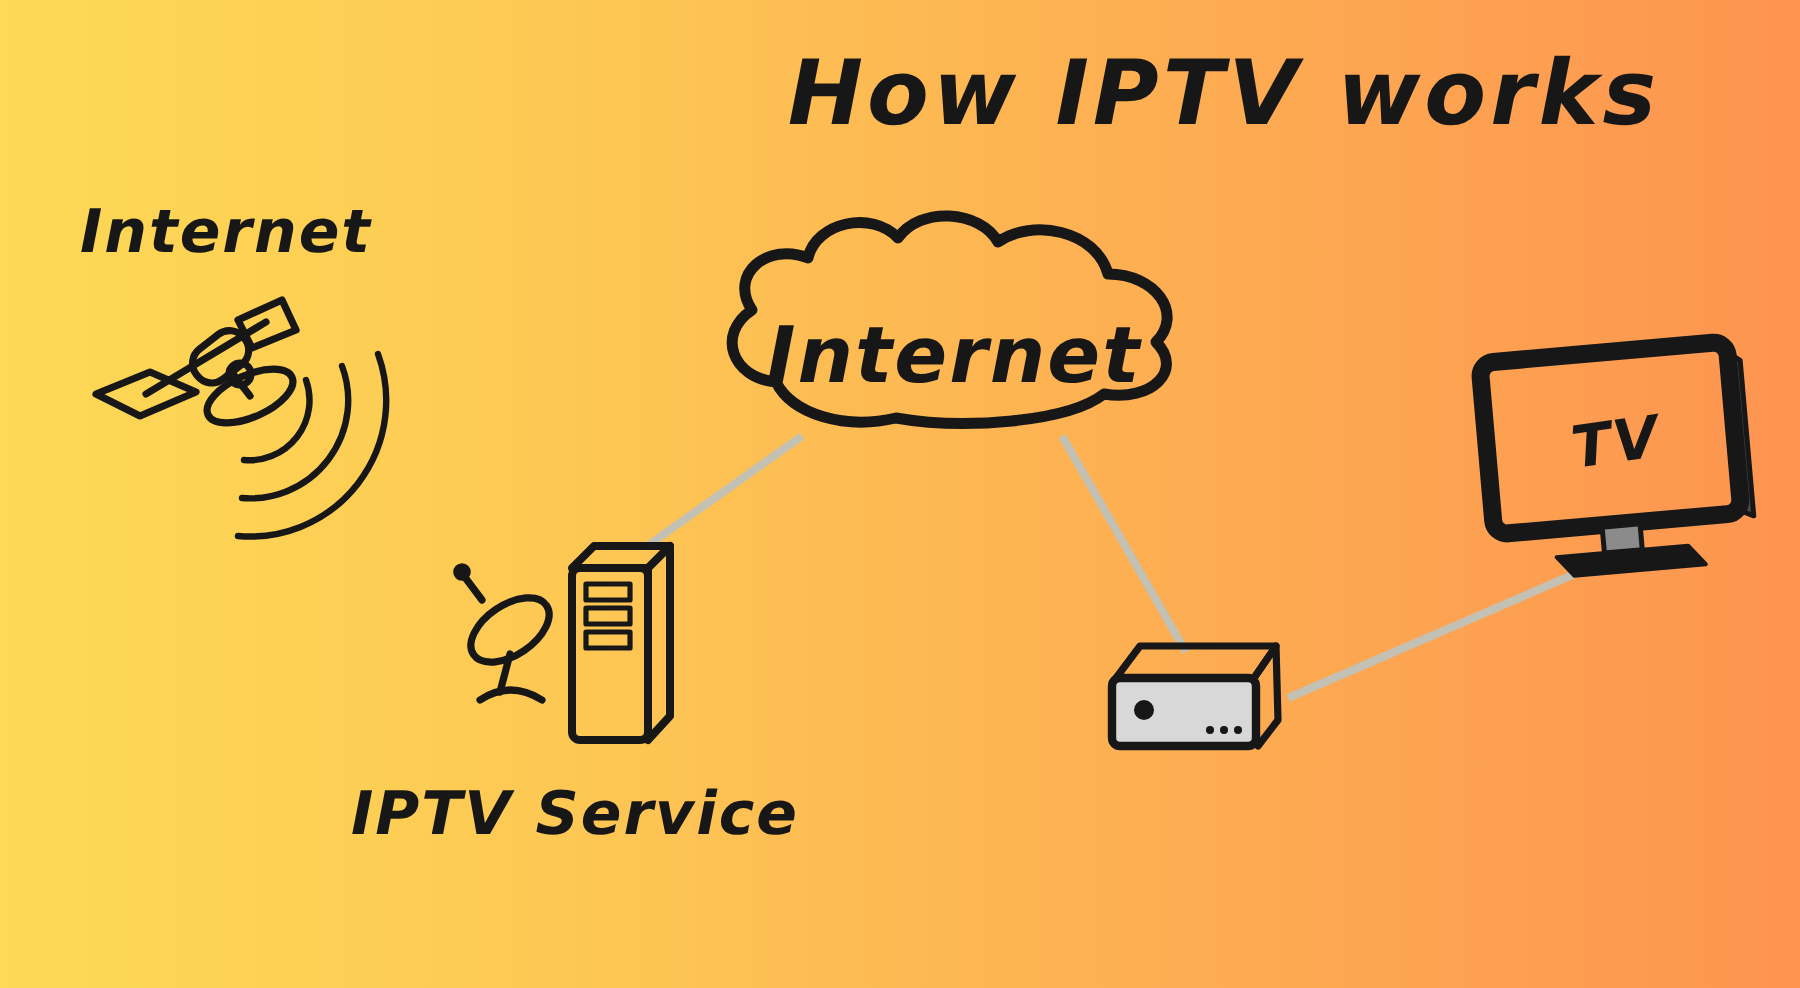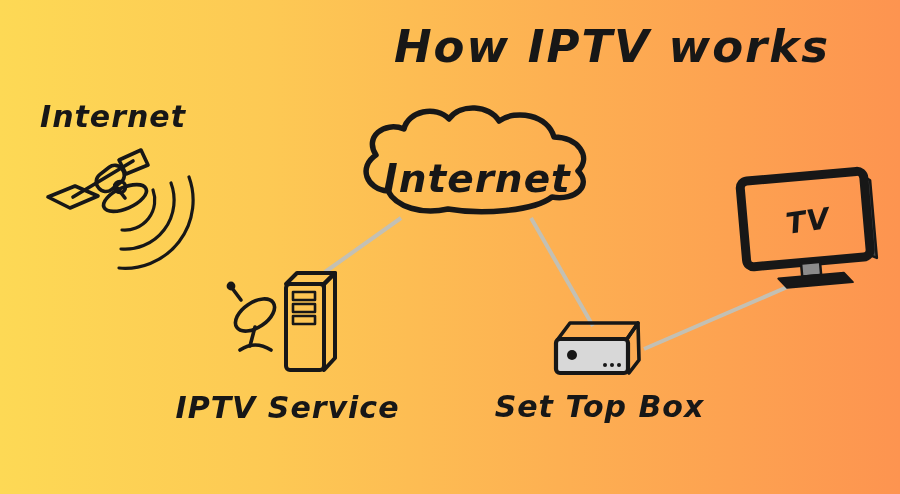--- a/index.html
+++ b/index.html
@@ -106,21 +106,20 @@
     <polygon points="10,24 22,8 90,8 79,24"></polygon>
     <path d="M 79 24 L 90 8 L 91 45 L 81 58"></path>
     <rect x="8" y="24" width="72" height="34" rx="4" fill="#d8d8d8" stroke-width="4.2"></rect>
     <circle cx="24" cy="40" r="5" fill="#171717" stroke="none"></circle>
     <g fill="#171717" stroke="none">
       <circle cx="57" cy="50" r="2"></circle>
       <circle cx="64" cy="50" r="2"></circle>
       <circle cx="71" cy="50" r="2"></circle>
     </g>
   </svg>
-  <div class="label label-stb hand">Set Top Box</div>
 
   <svg class="svg-tv" width="145" height="125" viewBox="0 0 145 125" fill="none" stroke="#171717" stroke-linejoin="round" stroke-linecap="round">
     <g transform="rotate(-5 70 60)">
       <polygon points="130,12 138,18 138,96 130,92" fill="#4a4a4a" stroke-width="2.5"></polygon>
       <rect x="8" y="8" width="124" height="86" rx="7" stroke-width="9"></rect>
       <rect x="62" y="95" width="19" height="13" fill="#8b8b8b" stroke-width="2.5"></rect>
       <polygon points="38,108 104,108 112,118 46,118" fill="#171717" stroke-width="2"></polygon>
     </g>
   </svg>
   <div class="label label-tv hand">TV</div>

